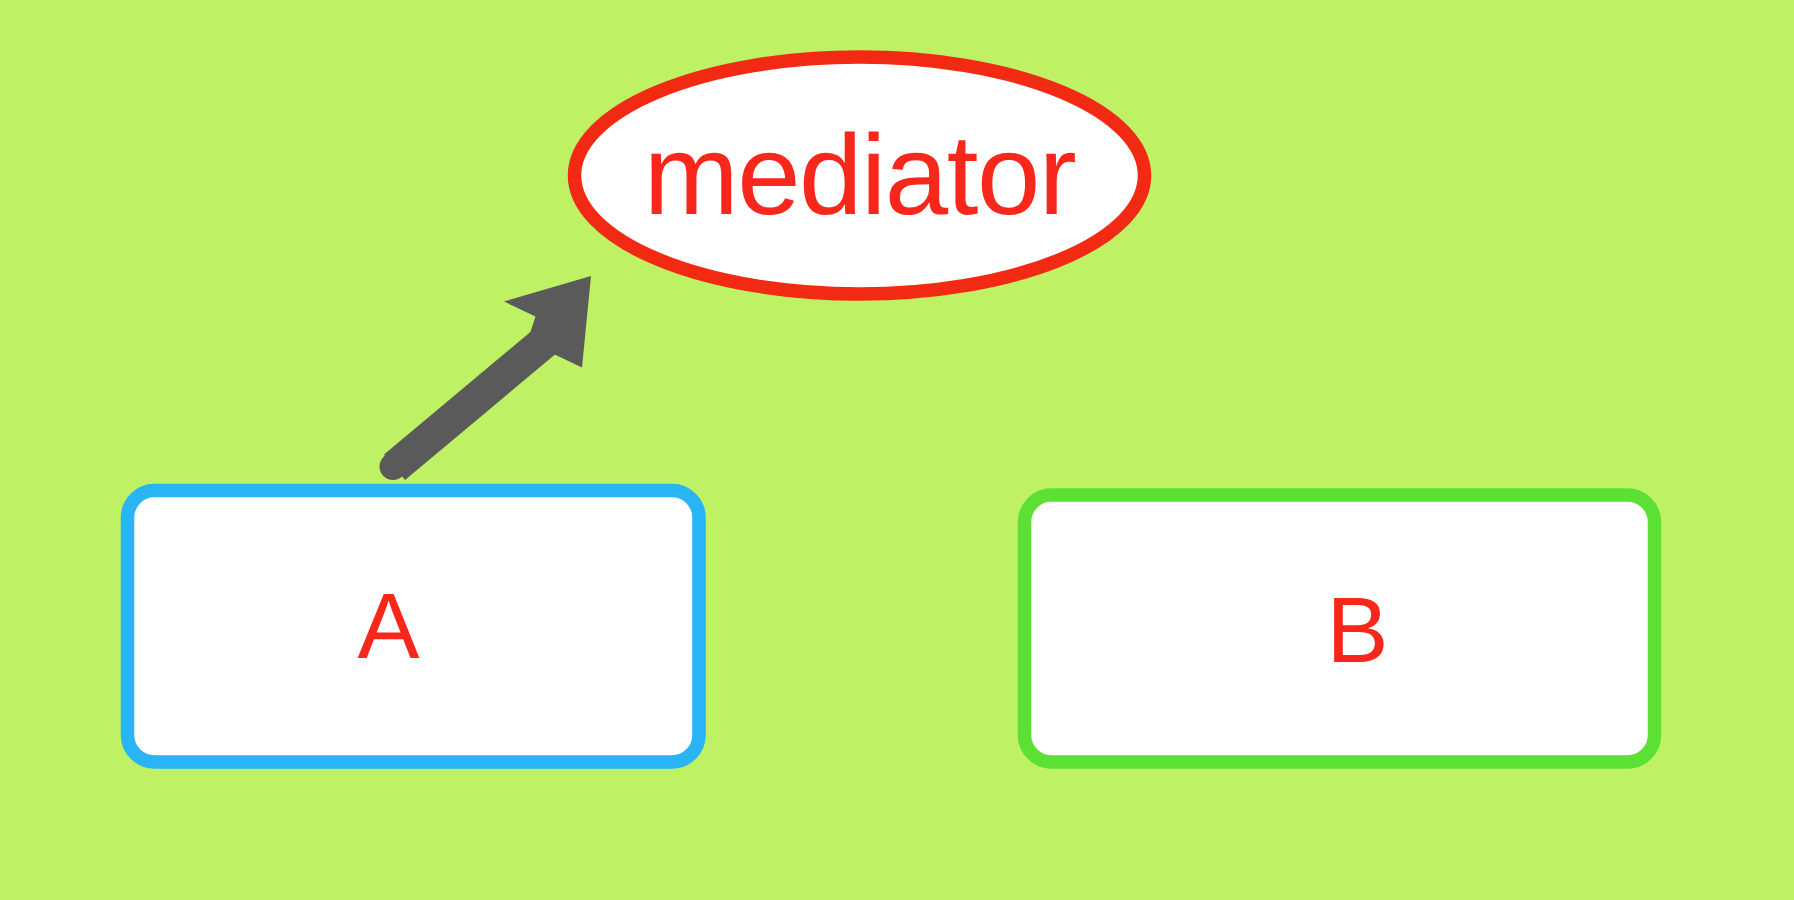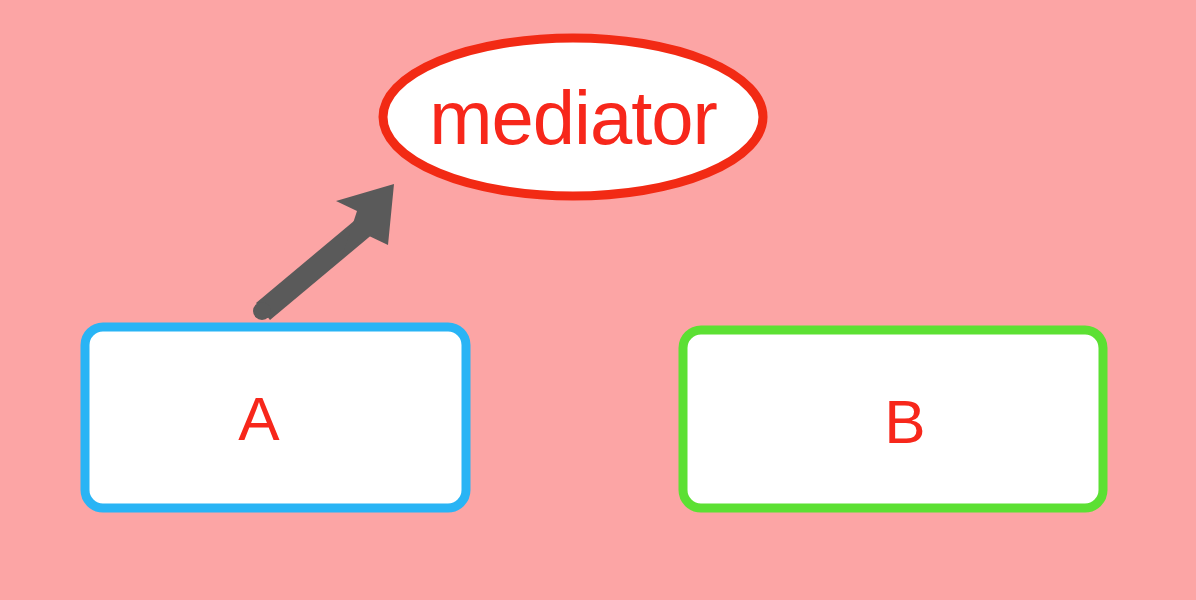--- a/index.html
+++ b/index.html
@@ -8,21 +8,21 @@
     padding: 0;
     background: #ffffff;
   }
   body {
     font-family: "Liberation Sans", sans-serif;
   }
   #canvas {
     position: relative;
     width: 1196px;
     height: 600px;
-    background: #fca5a5;
+    background: #bef264;
     overflow: hidden;
   }
   #diagram-svg {
     position: absolute;
     left: 0;
     top: 0;
     width: 1196px;
     height: 600px;
   }
   .node-label {

